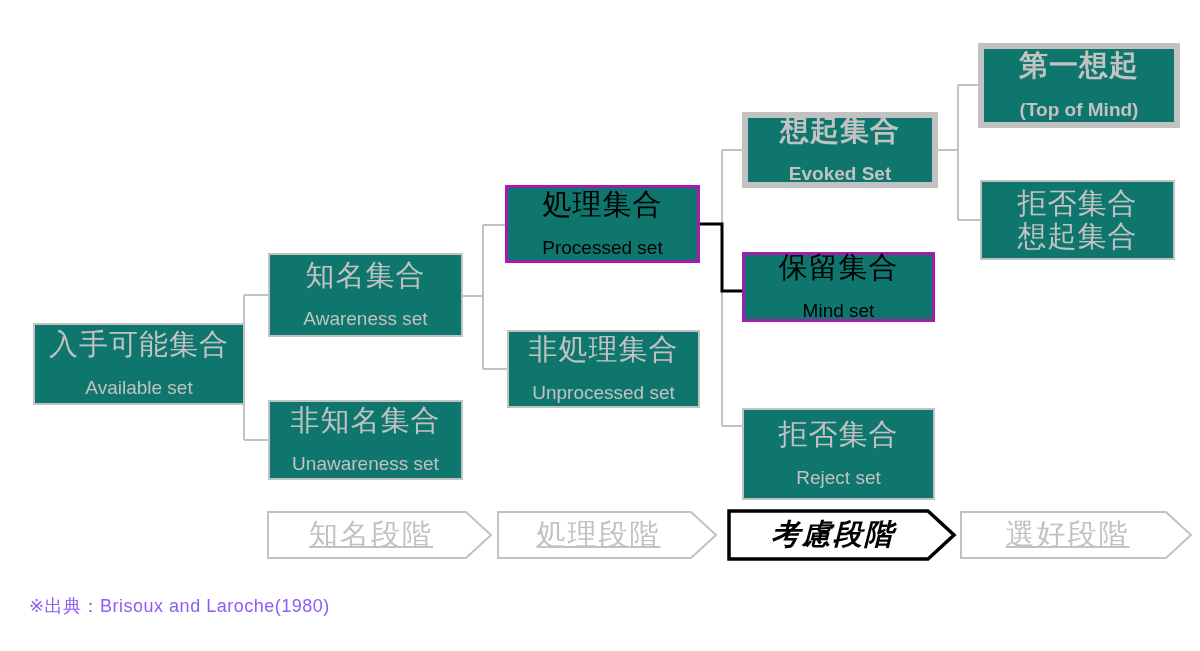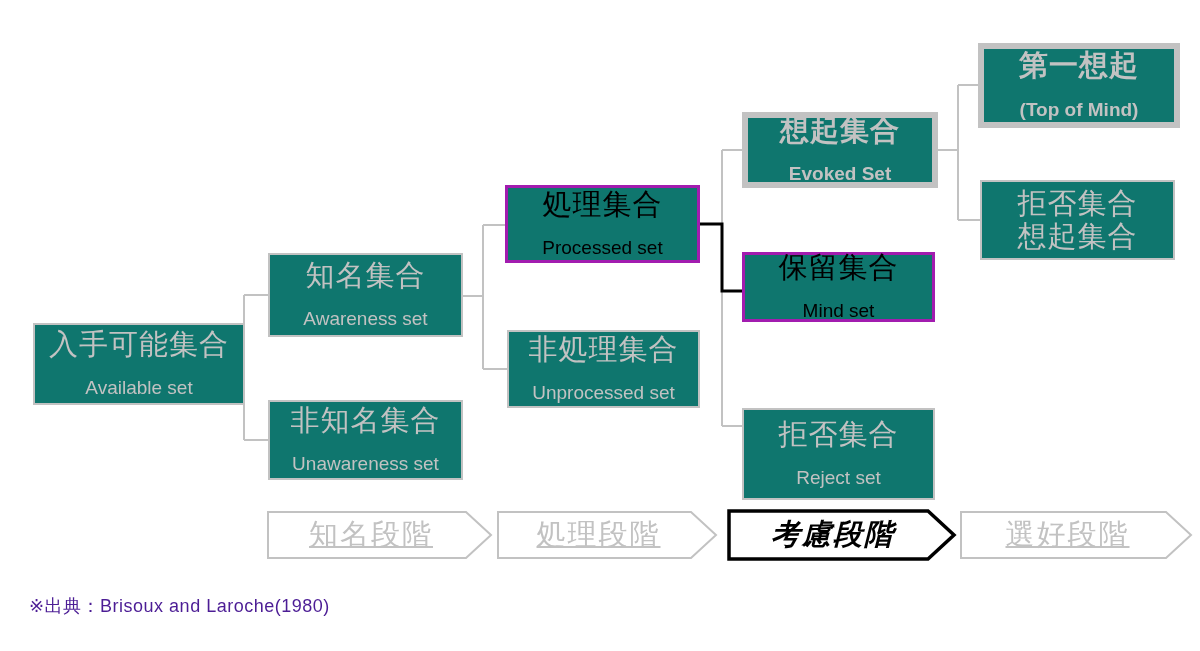--- a/index.html
+++ b/index.html
@@ -14,21 +14,21 @@
   .node.dim{border:2px solid #c2c2c2;color:#c2c2c2;}
   .node.dimbold{border:6px solid #c2c2c2;color:#c2c2c2;font-weight:bold;}
   .node.active{border:3px solid #a21caf;color:#000000;}
   .stagearrow{position:absolute;z-index:2;}
   .stagearrow svg{position:absolute;left:0;top:0;}
   .stagearrow .lbl{position:absolute;left:0;top:0;width:100%;height:100%;
         display:flex;align-items:center;justify-content:center;
         padding-right:18px;box-sizing:border-box;font-size:29px;letter-spacing:2px;white-space:nowrap;}
   .stagearrow.dim .lbl{color:#c2c2c2;text-decoration:underline;}
   .stagearrow.active .lbl{color:#000000;font-weight:bold;font-style:italic;}
-  .citation{position:absolute;left:29px;top:594px;z-index:2;font-size:18px;color:#4c1d95;letter-spacing:0.5px;}
+  .citation{position:absolute;left:29px;top:594px;z-index:2;font-size:18px;color:#8b5cf6;letter-spacing:0.5px;}
 </style>
 </head>
 <body>
 
 <div id="stage">
 
   <svg class="lines" width="1200" height="651" viewBox="0 0 1200 651">
 
     <path d="M225,364 H244 M244,295 V440 M244,295 H268 M244,440 H268" stroke="#c2c2c2" stroke-width="2" fill="none"></path>
 

